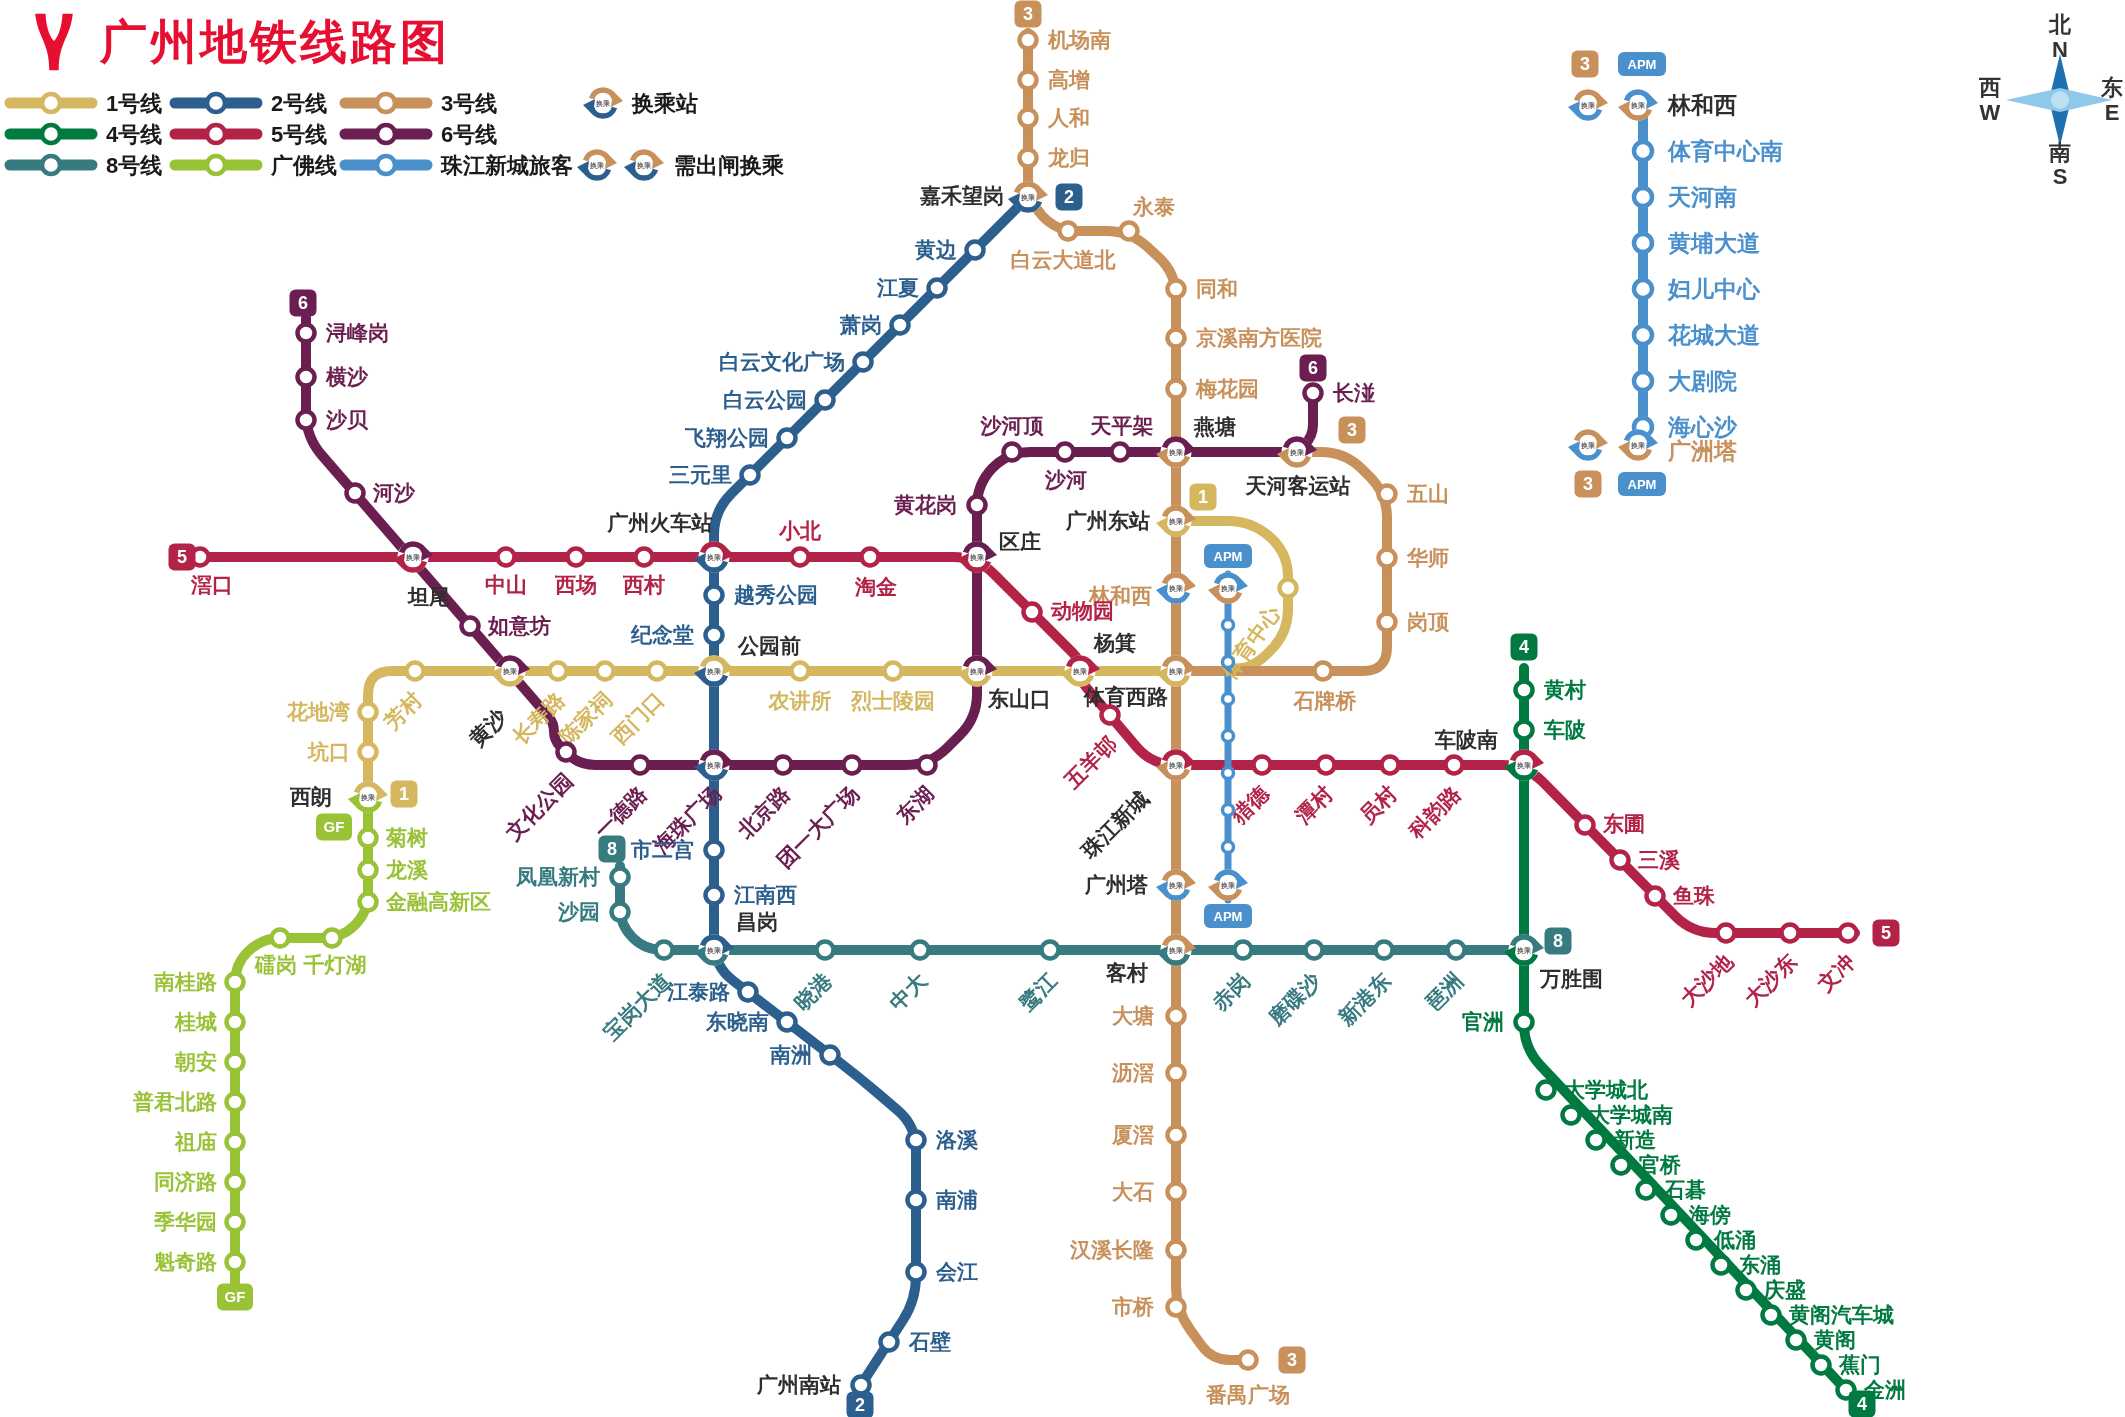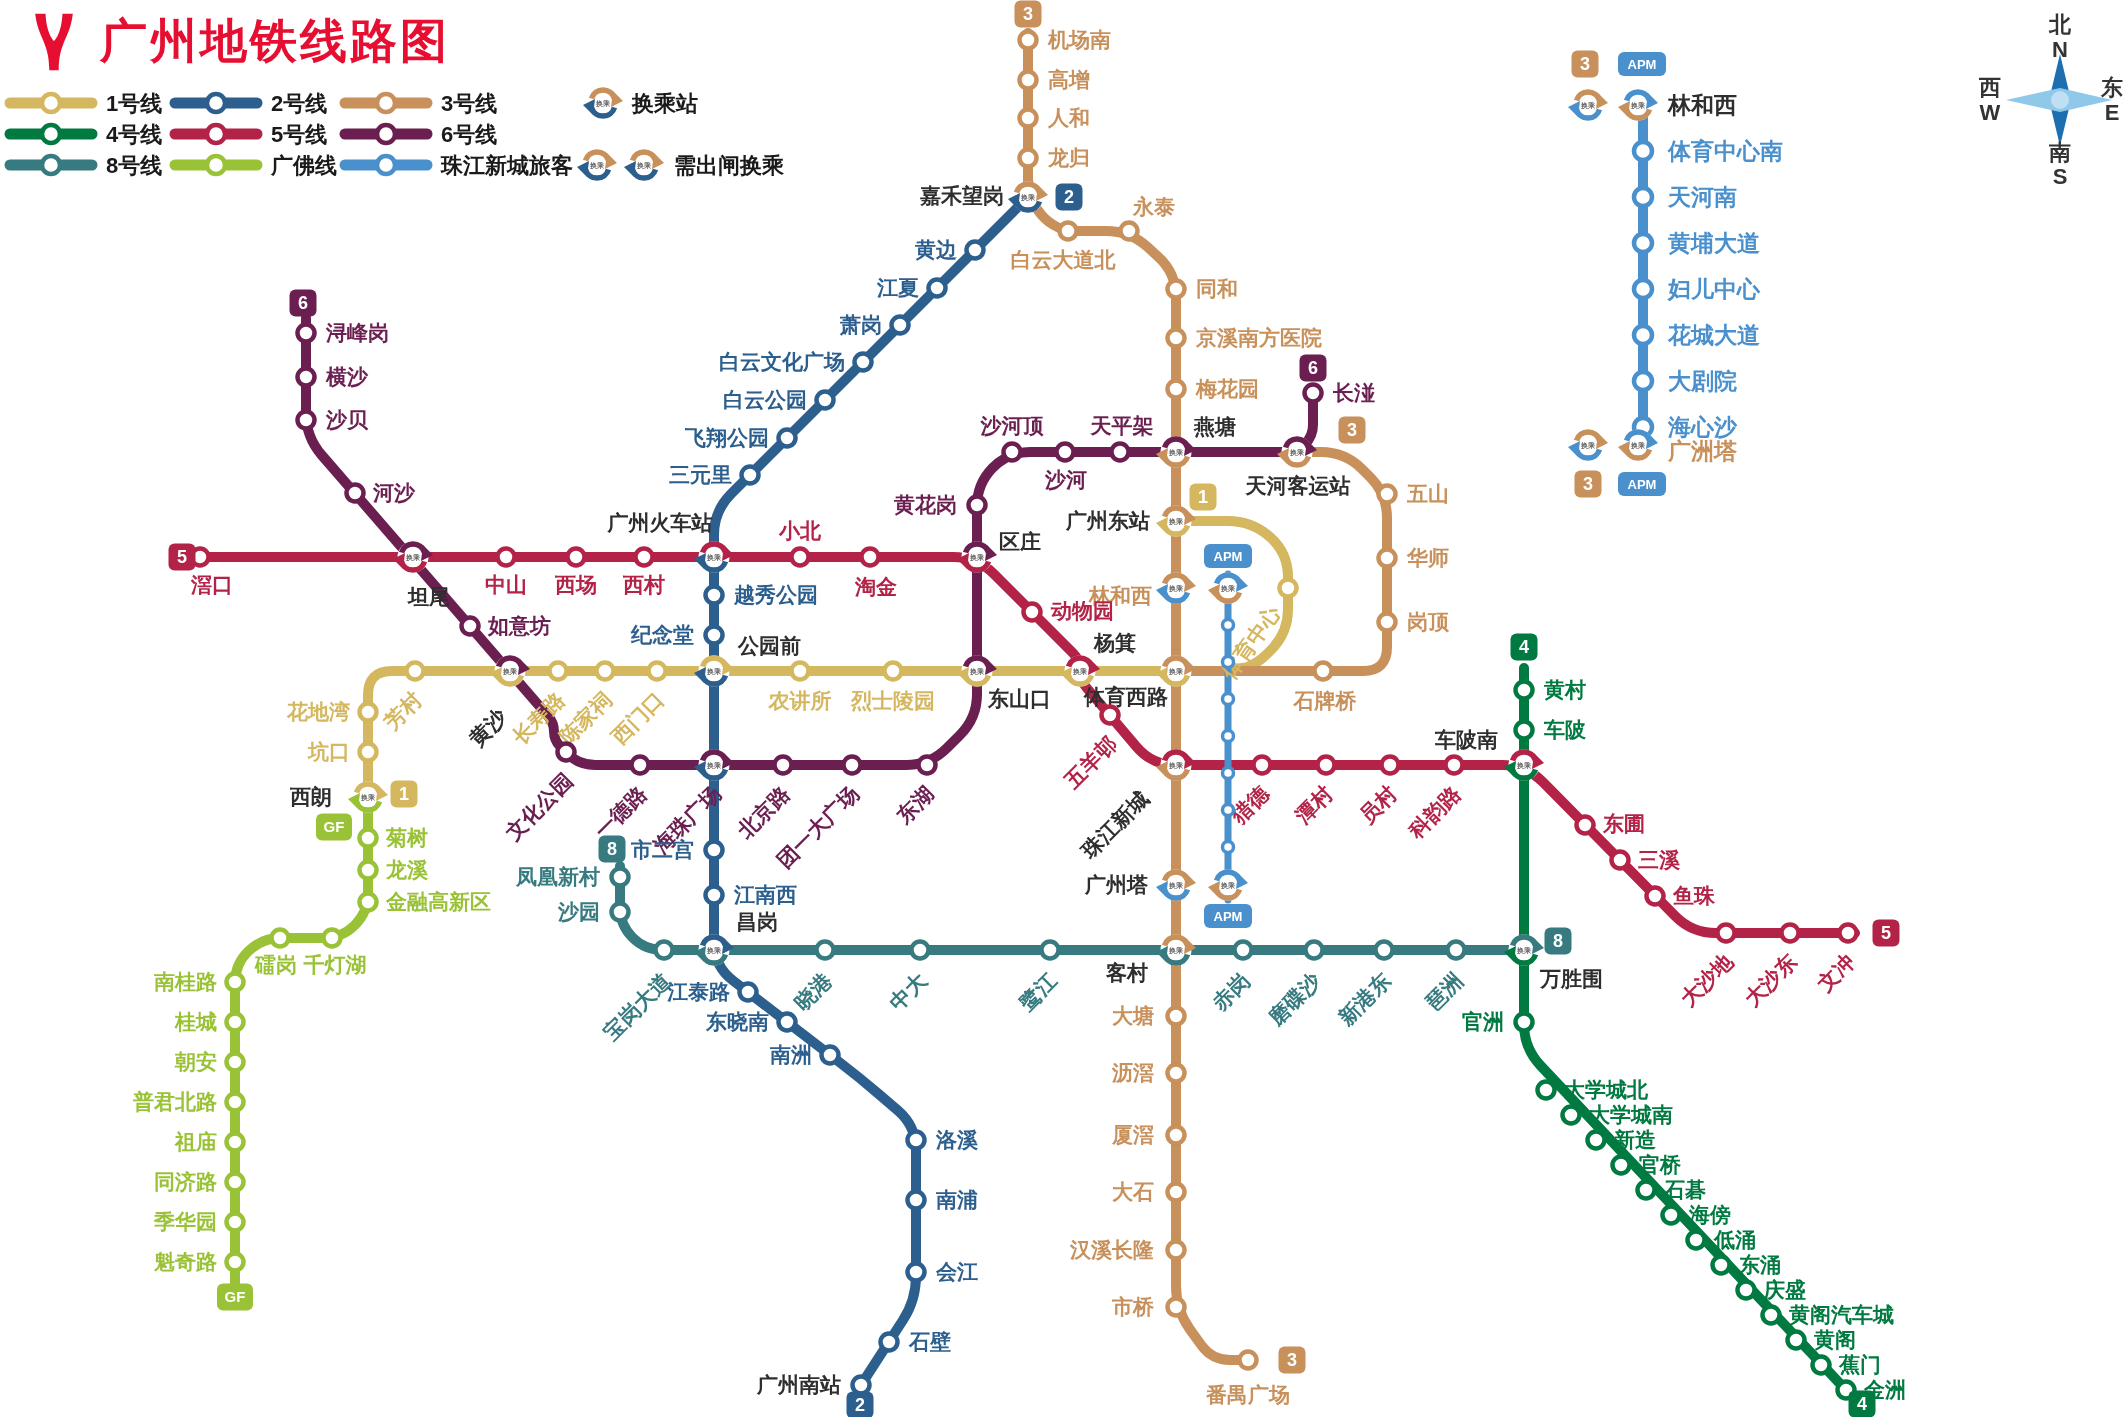--- a/index.html
+++ b/index.html
@@ -1,19 +1,19 @@
 <!DOCTYPE html>
 <html><head>
 <meta charset="utf-8">
 <style>
   html,body{margin:0;padding:0;background:#fff;}
   body{width:2125px;height:1417px;position:relative;overflow:hidden;
        font-family:"Liberation Sans","DejaVu Sans",sans-serif;}
   #map{position:absolute;left:0;top:0;}
-  .titlebar{position:absolute;left:22px;top:10px;display:flex;align-items:flex-start;gap:14px;z-index:5;}
+  .titlebar{position:absolute;left:22px;top:10px;display:flex;align-items:center;gap:14px;z-index:5;}
   .titlebar .title{font-size:47px;font-weight:bold;color:#e60f31;letter-spacing:3px;}
   svg text{font-family:"Liberation Sans","DejaVu Sans",sans-serif;}
 </style>
 </head>
 <body>
 
 <div class="titlebar">
   <svg class="logo" width="64" height="64" viewBox="0 0 68 68">
     <path d="M14,4 C17,30 29,34 29,64 L39,64 C39,34 51,30 54,4 L43,4 C42,26 34,33 34,33 C34,33 26,26 25,4 Z" fill="#e60f31"></path>
   </svg>

